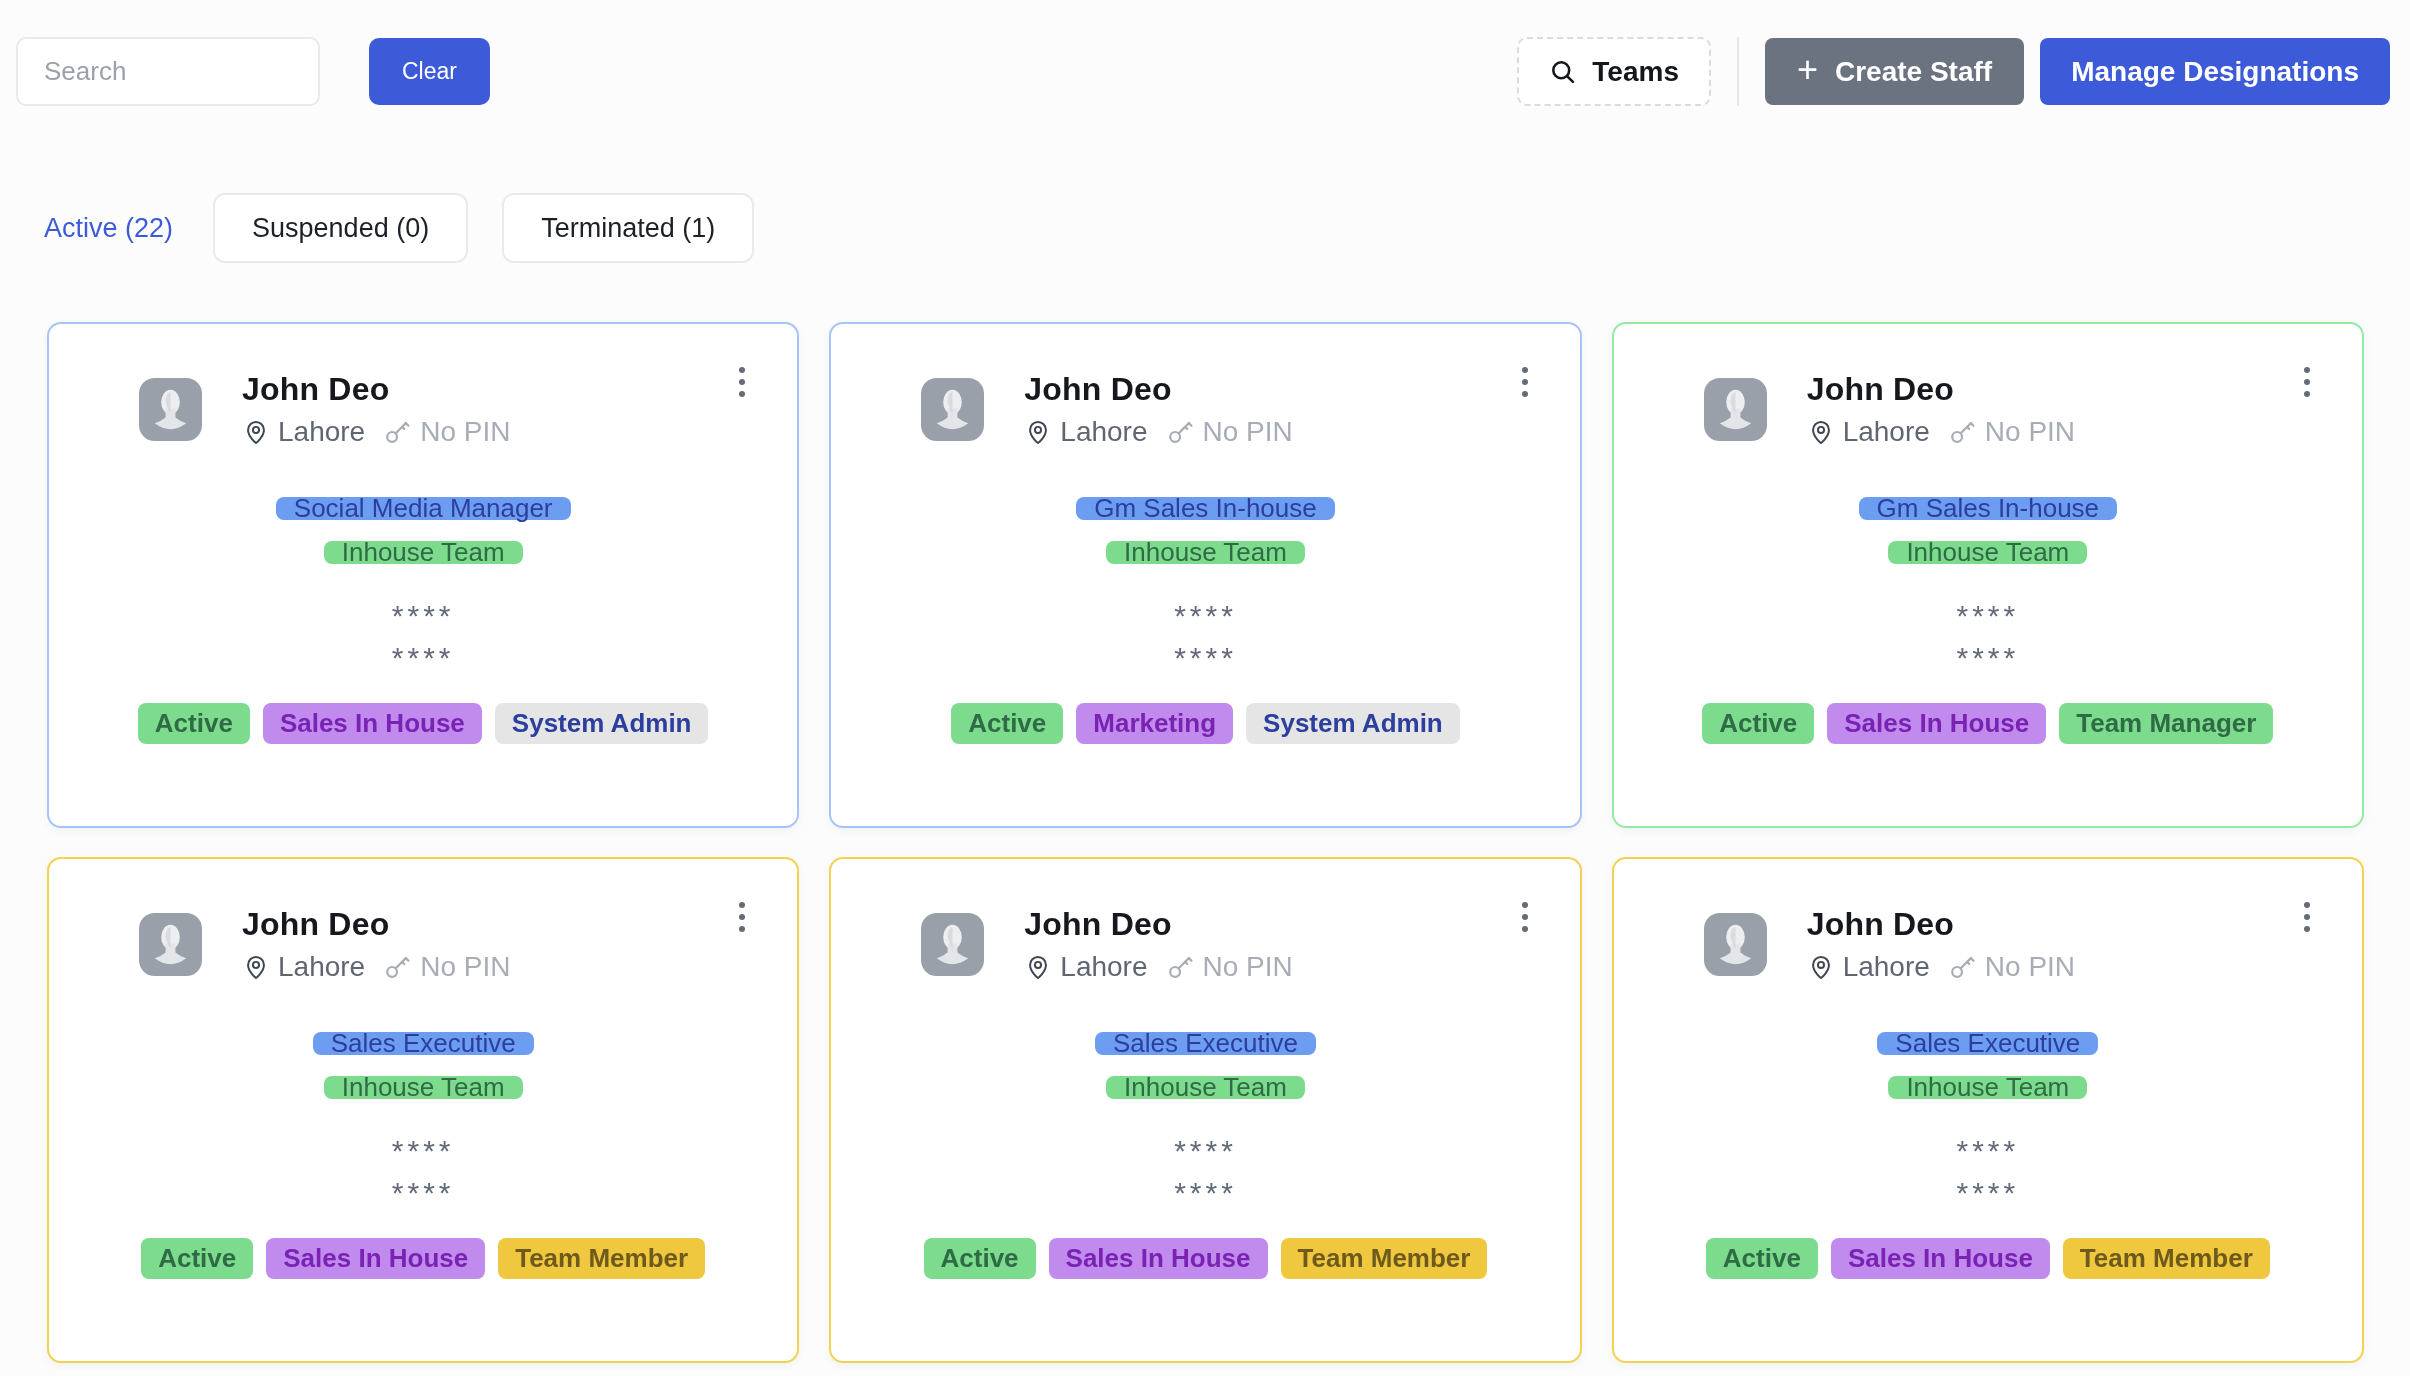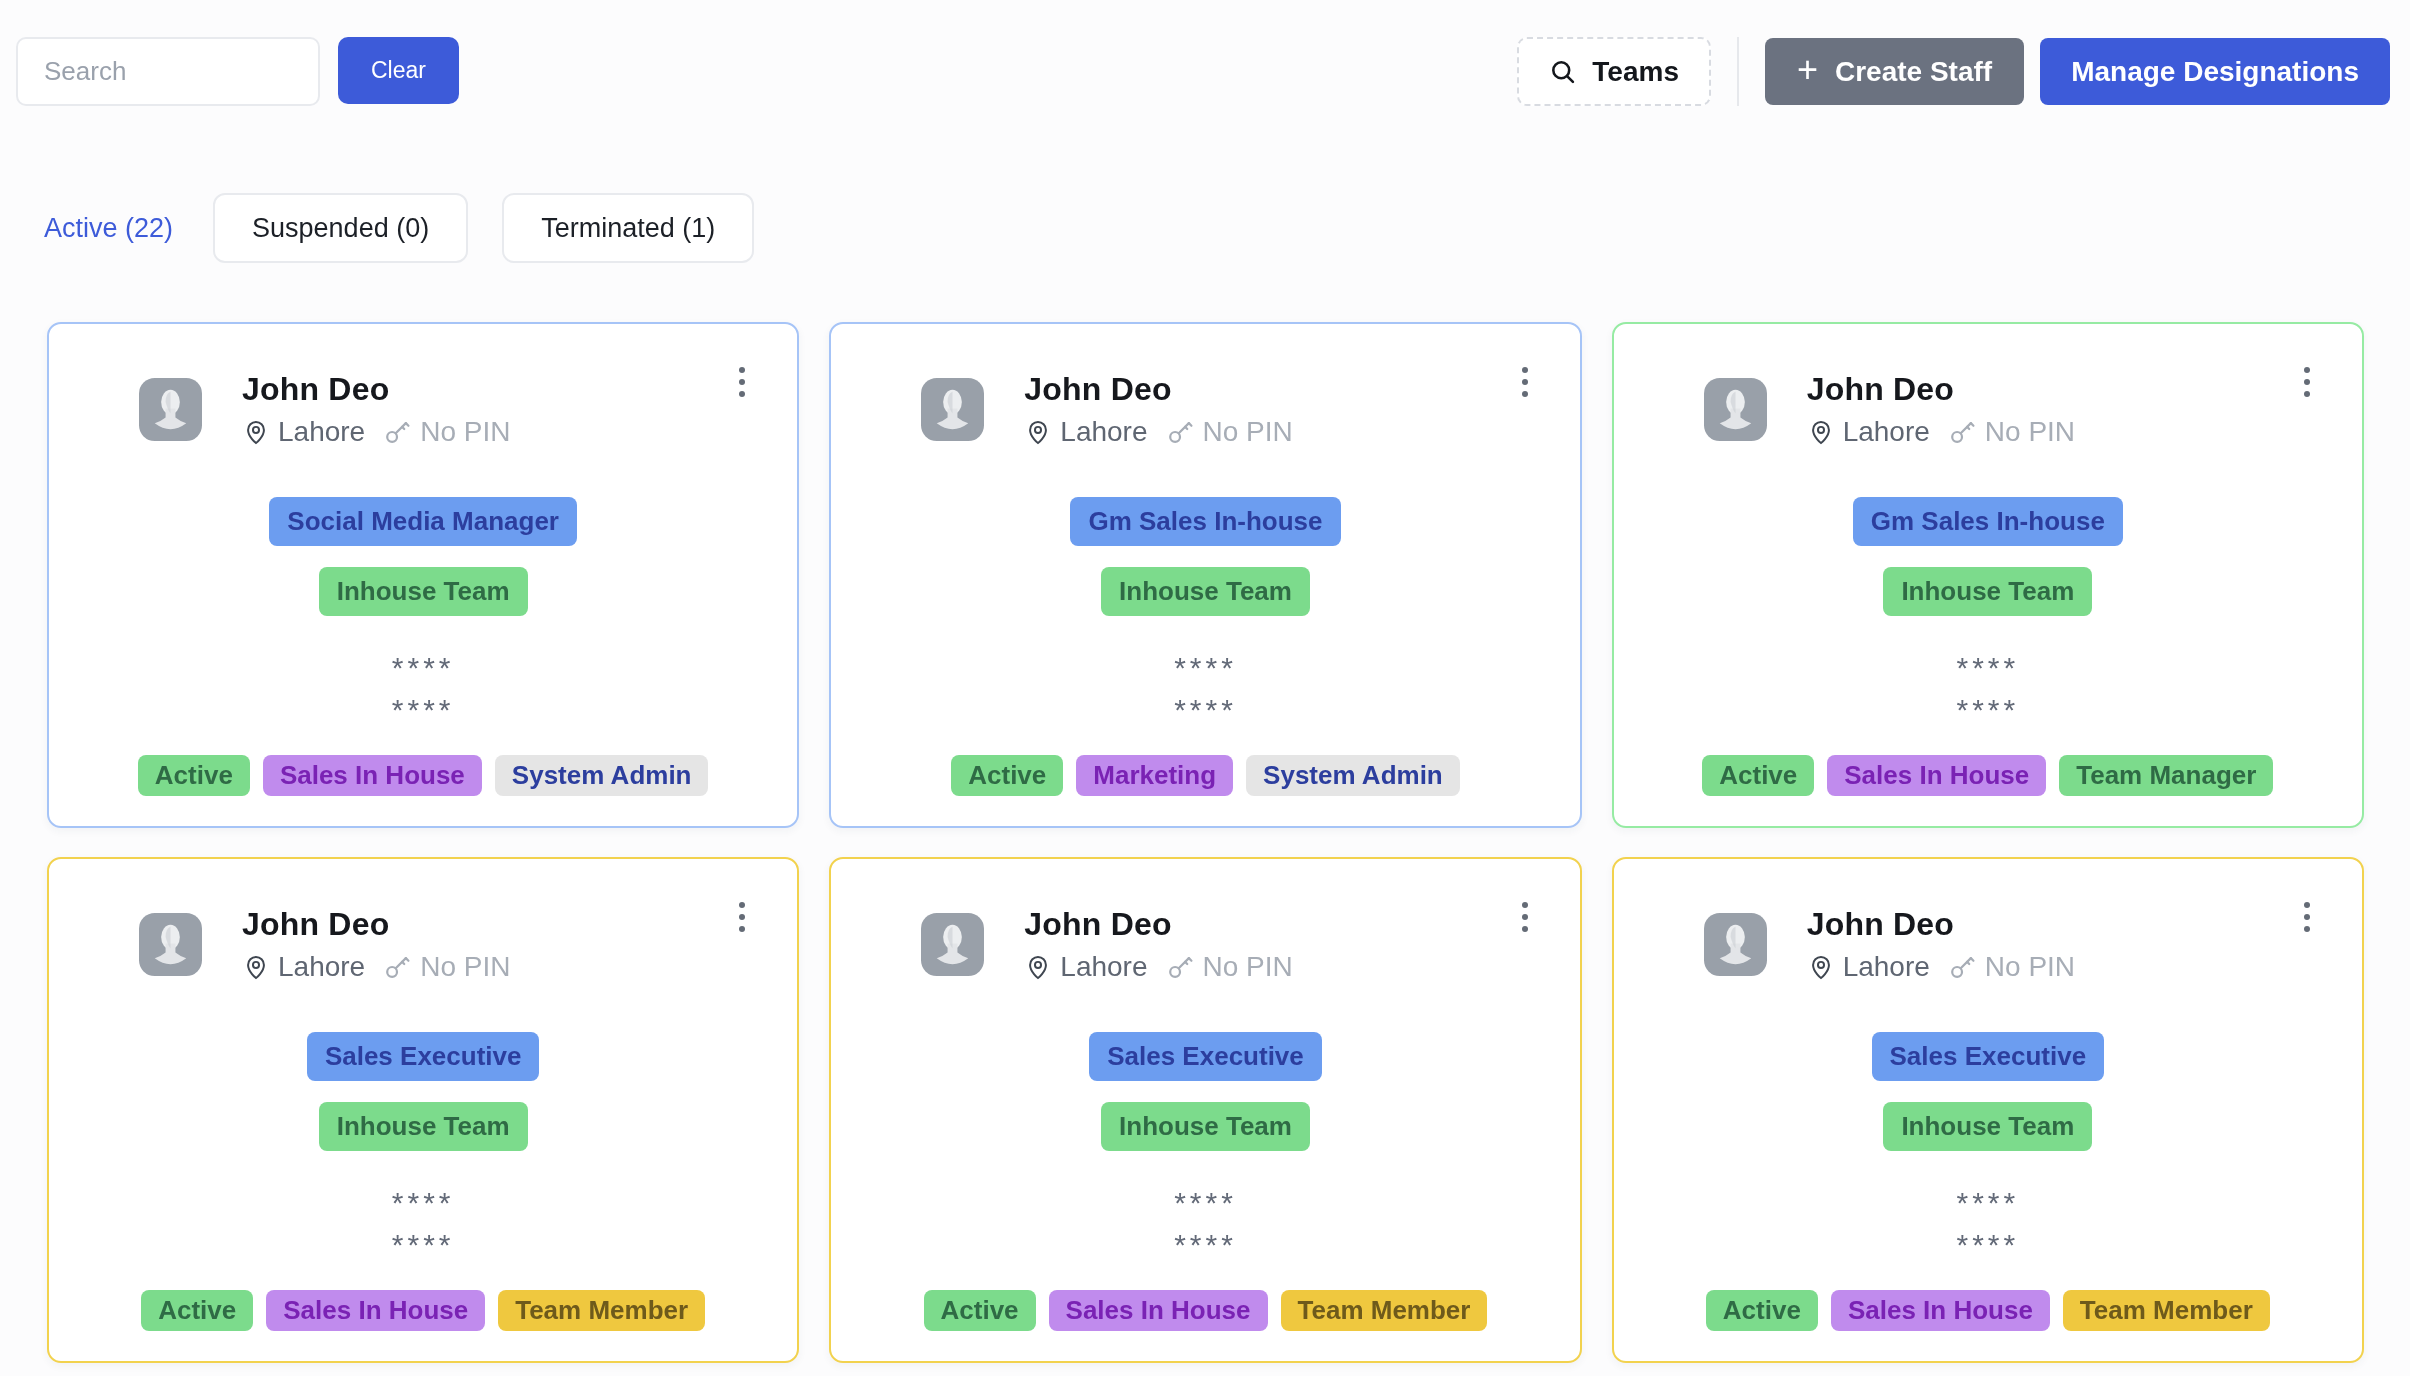--- a/index.html
+++ b/index.html
@@ -1,21 +1,21 @@
 <!DOCTYPE html>
 <html><head>
 <meta charset="utf-8">
 <style>
   * { margin:0; padding:0; box-sizing:border-box; }
   html,body { background:#fcfcfd; font-family:"Liberation Sans", sans-serif; }
   .page { width:2410px; height:1376px; background:#fcfcfd; overflow:hidden; position:relative; }
 
   
   .topbar { display:flex; justify-content:space-between; align-items:flex-start; padding:37px 20px 0 16px; }
-  .topbar-left { display:flex; align-items:flex-start; }
+  .topbar-left { display:flex; align-items:center;gap:31px; }
   .search-input {
     width:304px; height:69px; border:2px solid #e8eaee; border-radius:10px;
     font-size:26px; color:#1f2430; padding:0 26px; outline:none; background:#fff;
     font-family:"Liberation Sans", sans-serif;
   }
   .search-input::placeholder { color:#9aa1ac; }
   .btn { display:inline-flex; align-items:center; justify-content:center; border:none; cursor:pointer;
          font-family:"Liberation Sans", sans-serif; }
   .btn-clear {
     margin-left:18px; height:67px; padding:0 33px; background:#3d5bd9; color:#fff;
@@ -72,22 +72,22 @@
   .meta .nopin { font-size:28px; color:#a7adb6; }
 
   .kebab {
     margin-left:auto; align-self:flex-start; margin-top:-12px;
     background:none; border:none; cursor:pointer; padding:8px;
     display:flex; flex-direction:column; gap:6px; align-items:center;
   }
   .kebab i { width:6px; height:6px; border-radius:50%; background:#646b76; display:block; }
 
   .badge {
-    width:fit-content; margin:0 auto; height:49px; display:flex; align-items:center;
-    padding:9px 18px; border-radius:8px; font-size:26px; font-weight:700;
+    width:fit-content; margin:0 auto; height:23px; display:flex; align-items:center;
+    padding:9px 18px; border-radius:8px; font-size:26px; font-weight:400;
   }
   .designation { margin-top:49px; }
   .team { margin-top:21px; }
   .badge-blue   { background:#6c9df0; color:#2c3e9e; }
   .badge-green  { background:#7cdb8c; color:#2f6b45; }
 
   .stars-1 { margin-top:37px; }
   .stars-2 { margin-top:16px; }
   .stars { text-align:center; font-size:30px; color:#636a78; letter-spacing:4px; line-height:1; height:26px; }
 

